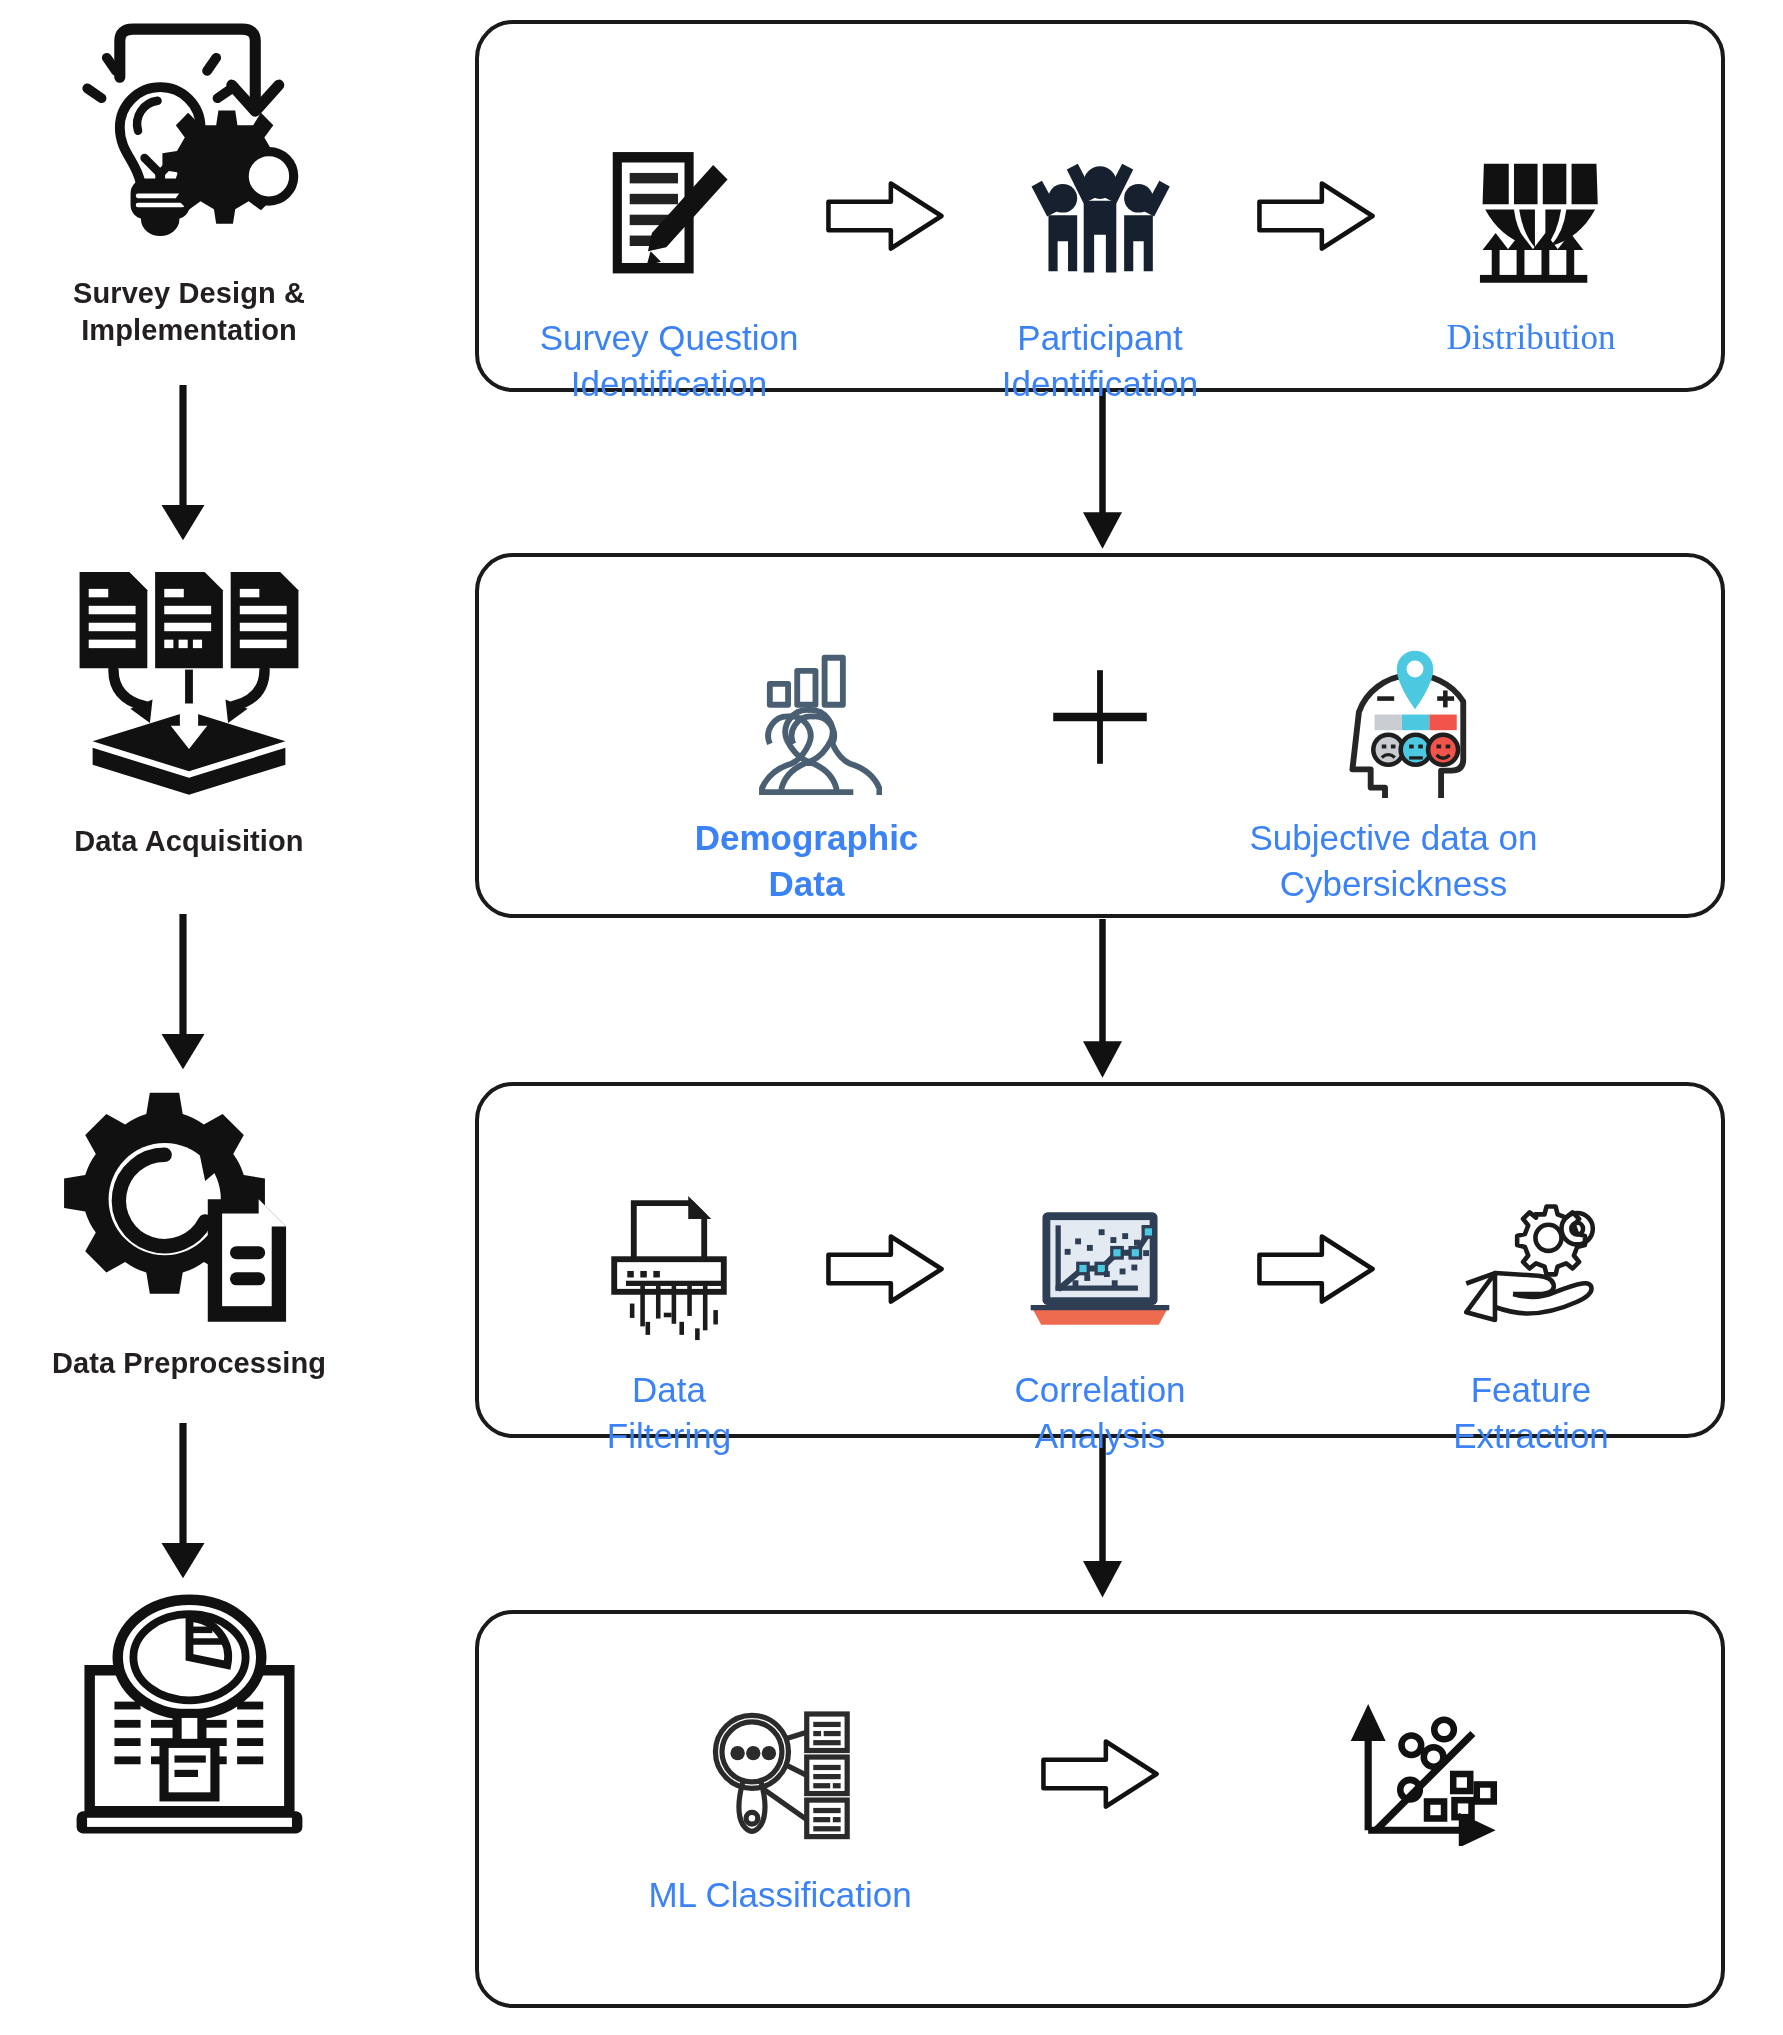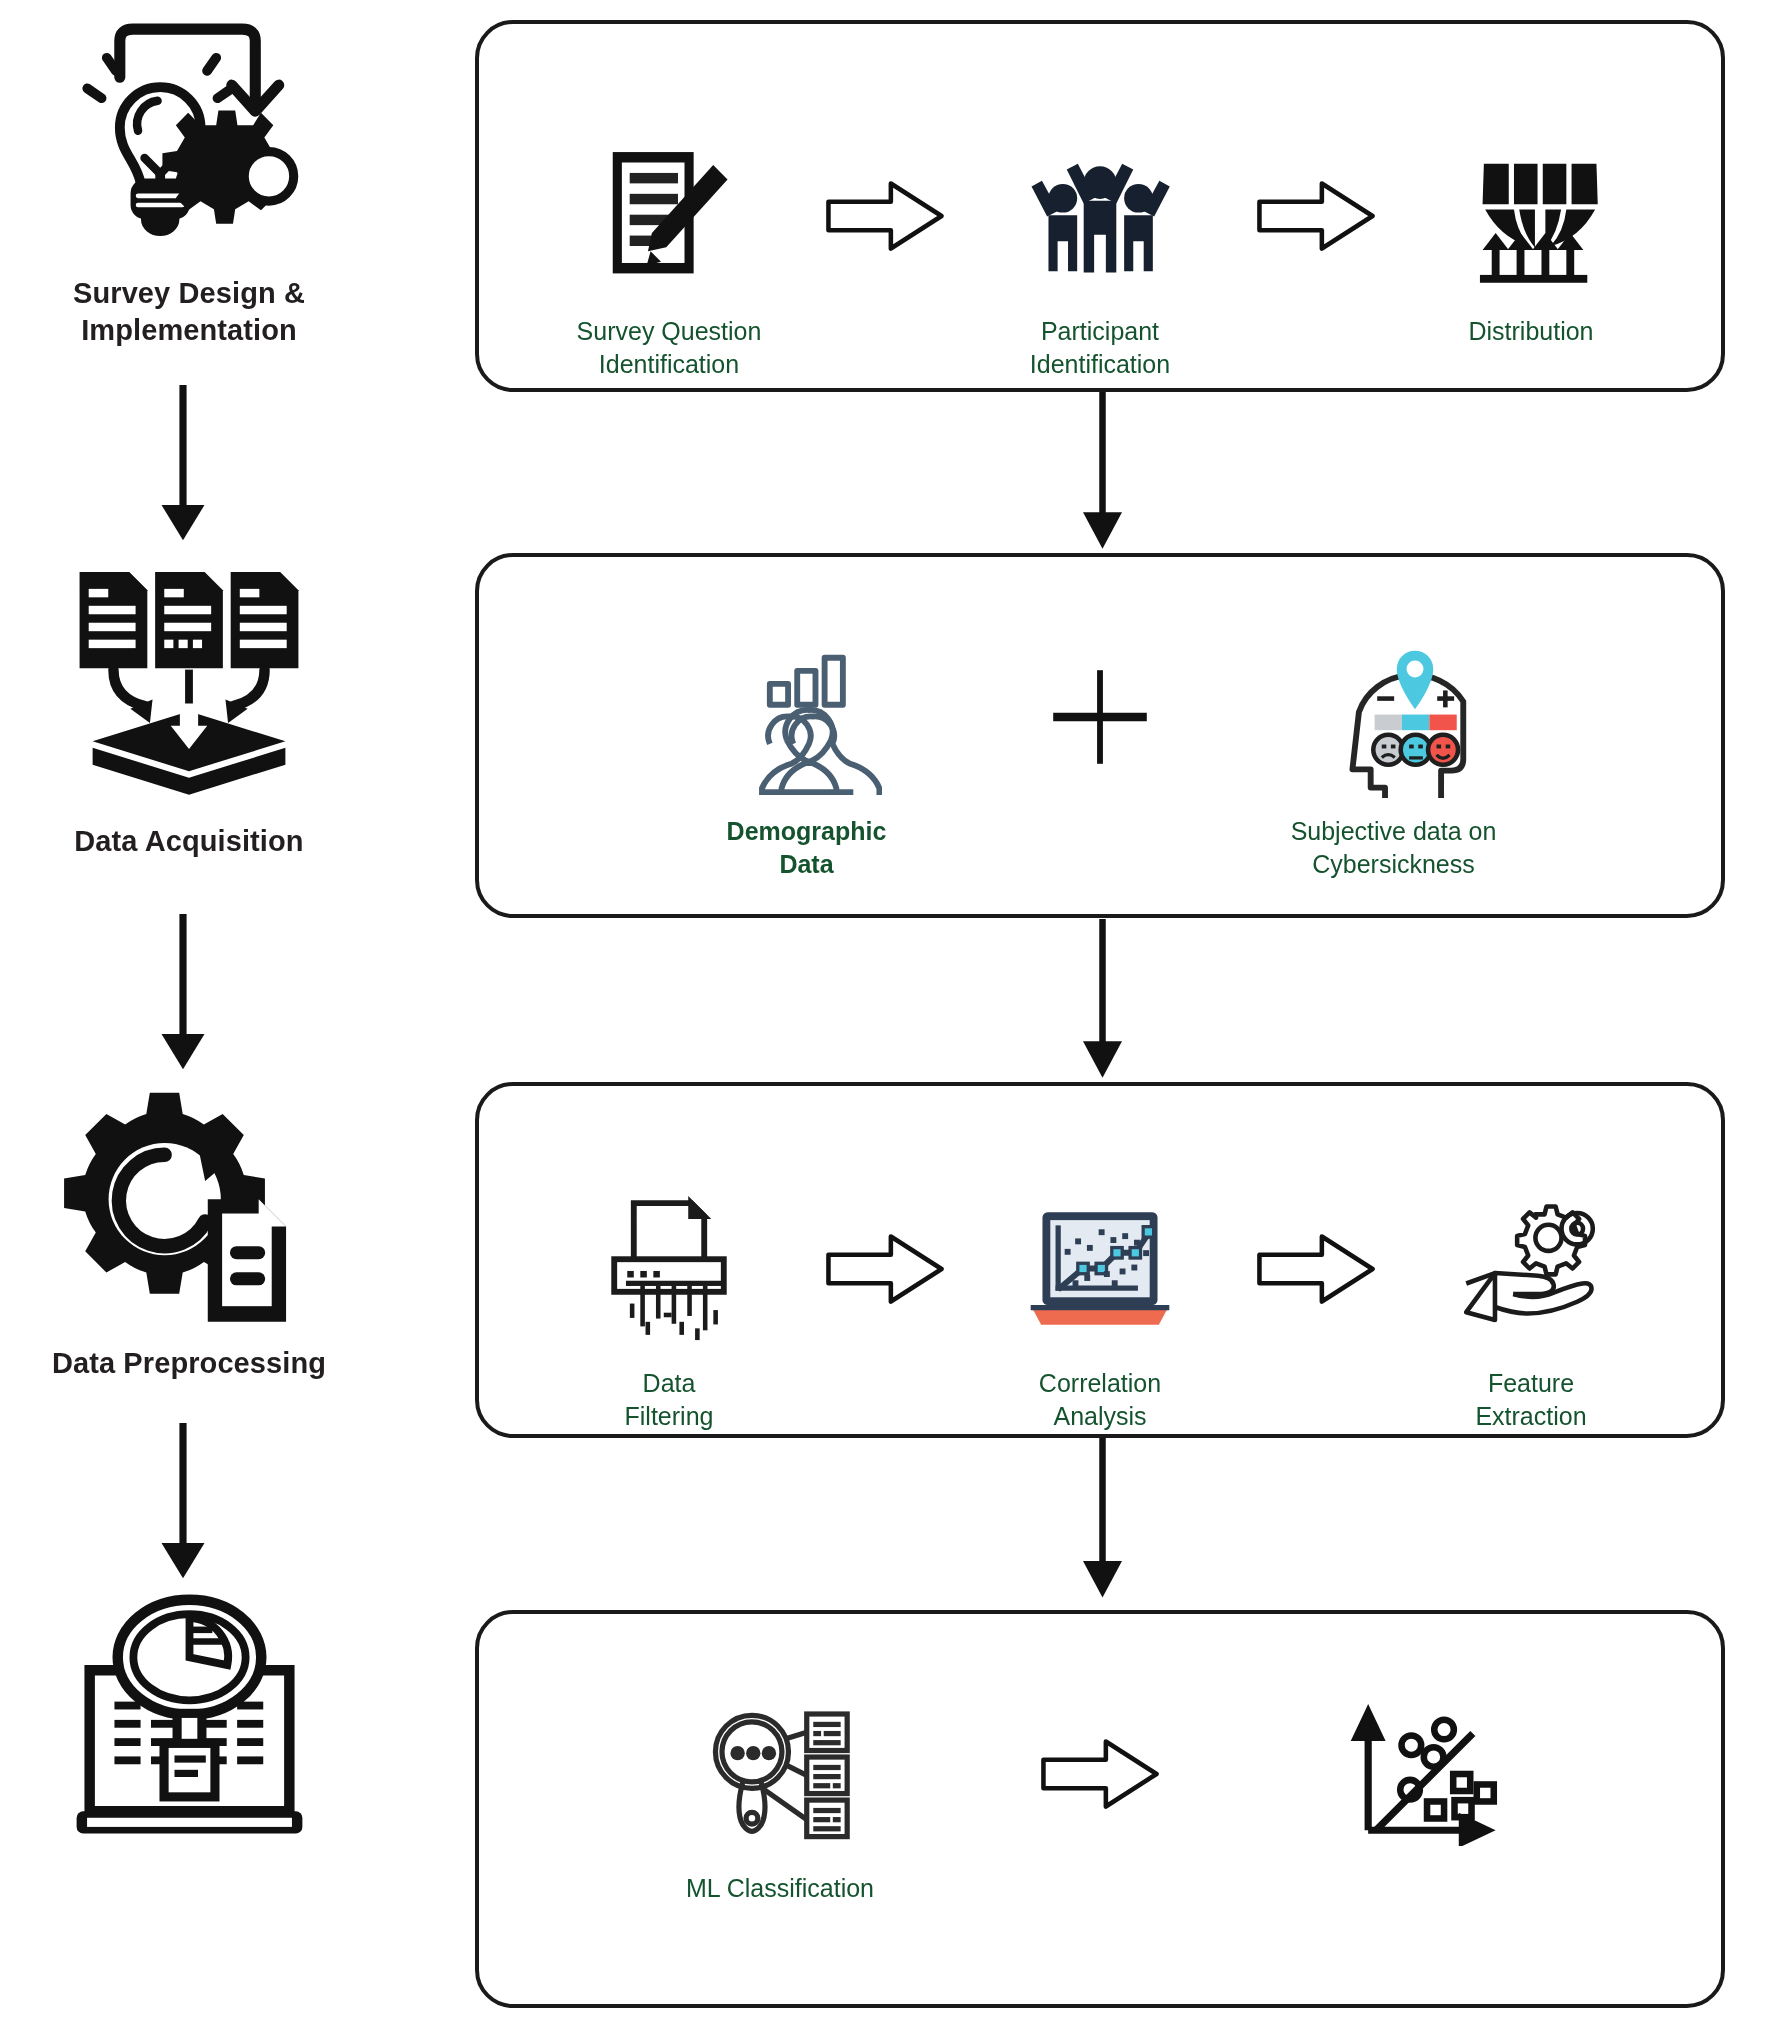--- a/index.html
+++ b/index.html
@@ -32,21 +32,21 @@
   .prow{
     position:absolute;left:0;right:0;
     display:flex;align-items:flex-start;justify-content:center;
   }
   .pitem{
     display:flex;flex-direction:column;align-items:center;
     text-align:center;
   }
   .pitem-icon{height:163px;display:flex;align-items:center;justify-content:center;}
   .pitem-label{
-    font-size:25px;line-height:1.32;color:#14532d;margin-top:17px;white-space:pre-line;
+    font-size:35px;line-height:1.32;color:#3b82f6;margin-top:17px;white-space:pre-line;
   }
   .sep{
     display:flex;align-items:center;justify-content:center;
     height:163px;
   }
   .flowarrow{width:124px;height:78px;}
   .plusmark{width:104px;height:104px;}
 
   
   .boxlink{position:absolute;}
@@ -277,21 +277,21 @@
         <div class="pitem-label">Participant
 Identification</div>
       </div>
 
       <div class="sep" style="width:150px;">
         <svg class="flowarrow" viewBox="0 0 190 120">
           <polygon points="8,38 104,38 104,10 182,60 104,110 104,82 8,82" fill="#fff" stroke="#111" stroke-width="7" stroke-linejoin="round"></polygon>
         </svg>
       </div>
 
-      <div class="pitem" style="width:281px;">
+      <div class="pitem" style="width:281px;font-family:Liberation Serif, serif;">
         <div class="pitem-icon">
           <svg width="144" height="144" viewBox="0 0 220 220">
             <g fill="#111">
               <path d="M38 30 h38 v62 h-40 z"></path>
               <path d="M84 30 h36 v62 h-36 z"></path>
               <path d="M128 30 h36 v62 h-36 z"></path>
               <path d="M172 30 h38 l2 62 h-40 z"></path>
               <path d="M40 100 h44 q4 34 24 56 q-44 -12 -68 -56 z"></path>
               <path d="M92 100 h24 v58 q-18 -20 -24 -58 z"></path>
               <path d="M132 100 h24 q-6 38 -24 58 z"></path>

